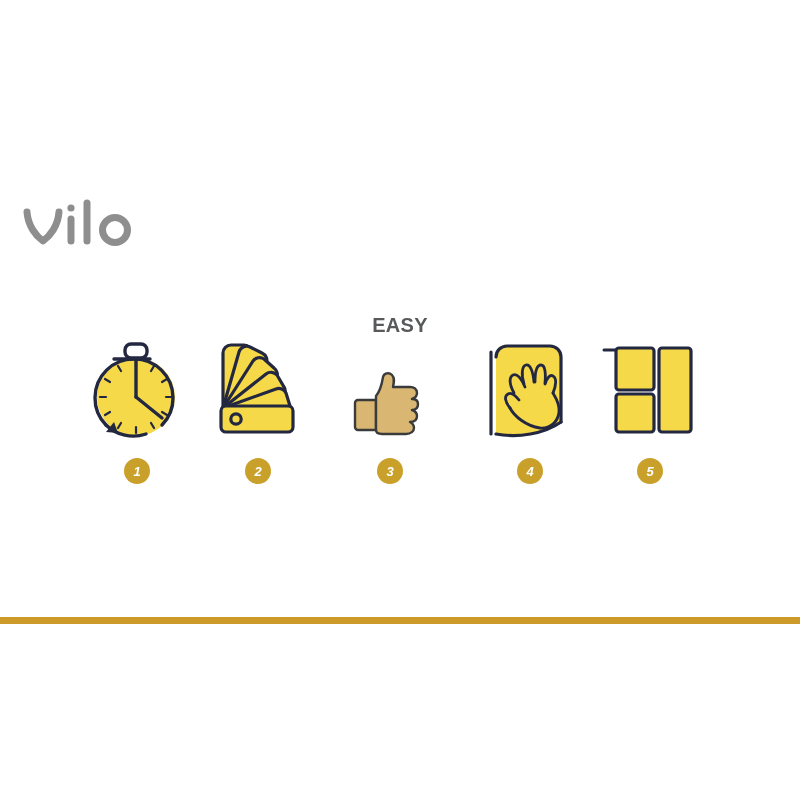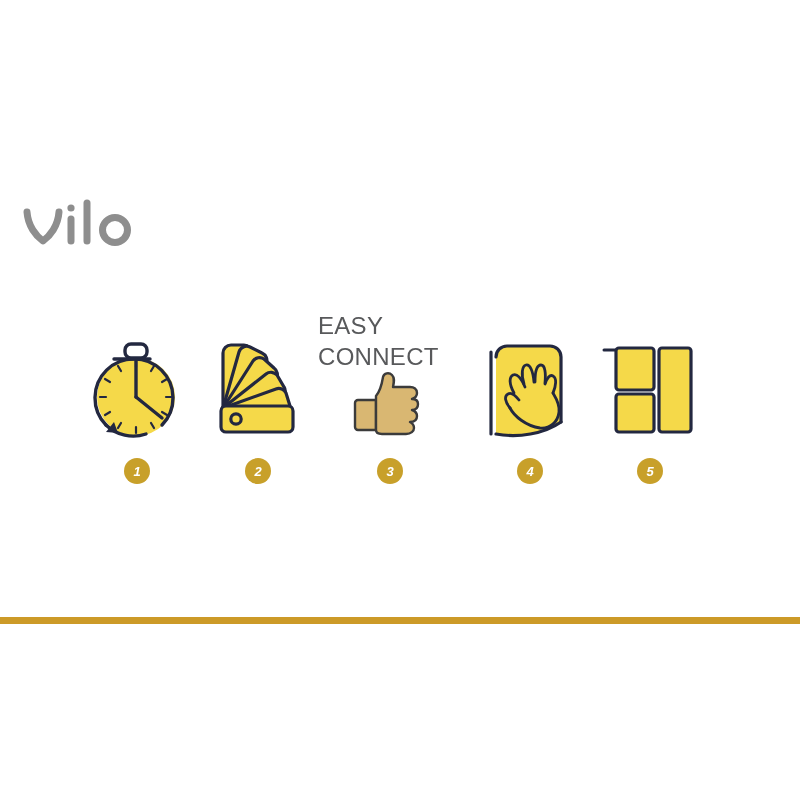--- a/index.html
+++ b/index.html
@@ -23,26 +23,26 @@
     width: 120px;
     height: 52px;
   }
 
   
   #easy-connect-heading {
     position: absolute;
     left: 318px;
     top: 310px;
     width: 164px;
-    text-align: left;
+    text-align: center;
     color: #58595b;
-    font-size: 24px;
+    font-size: 20px;
     line-height: 31px;
     letter-spacing: 0.3px;
-    font-weight: 400;
+    font-weight: 700;
     user-select: none;
   }
   #easy-connect-heading .hl-line { display: block; white-space: nowrap; }
 
   
   #steps-row {
     position: absolute;
     left: 0;
     top: 336px;
     width: 800px;
@@ -115,21 +115,20 @@
     </g>
 
     <circle cx="49" cy="10" r="3.6" fill="#8e8e8e"></circle>
 
     <circle cx="93" cy="32" r="12.5" fill="none" stroke="#8e8e8e" stroke-width="7"></circle>
   </svg>
 </div>
 
 <div id="easy-connect-heading">
   <span class="hl-line">EASY</span>
-  <span class="hl-line">CONNECT</span>
 </div>
 
 <div id="steps-row">
 
   <div class="step" id="step-1">
     <div class="step-icon">
       <svg width="106" height="104" viewBox="0 0 106 104" xmlns="http://www.w3.org/2000/svg">
 
         <circle cx="52" cy="61" r="39" fill="#f5d949"></circle>
 

